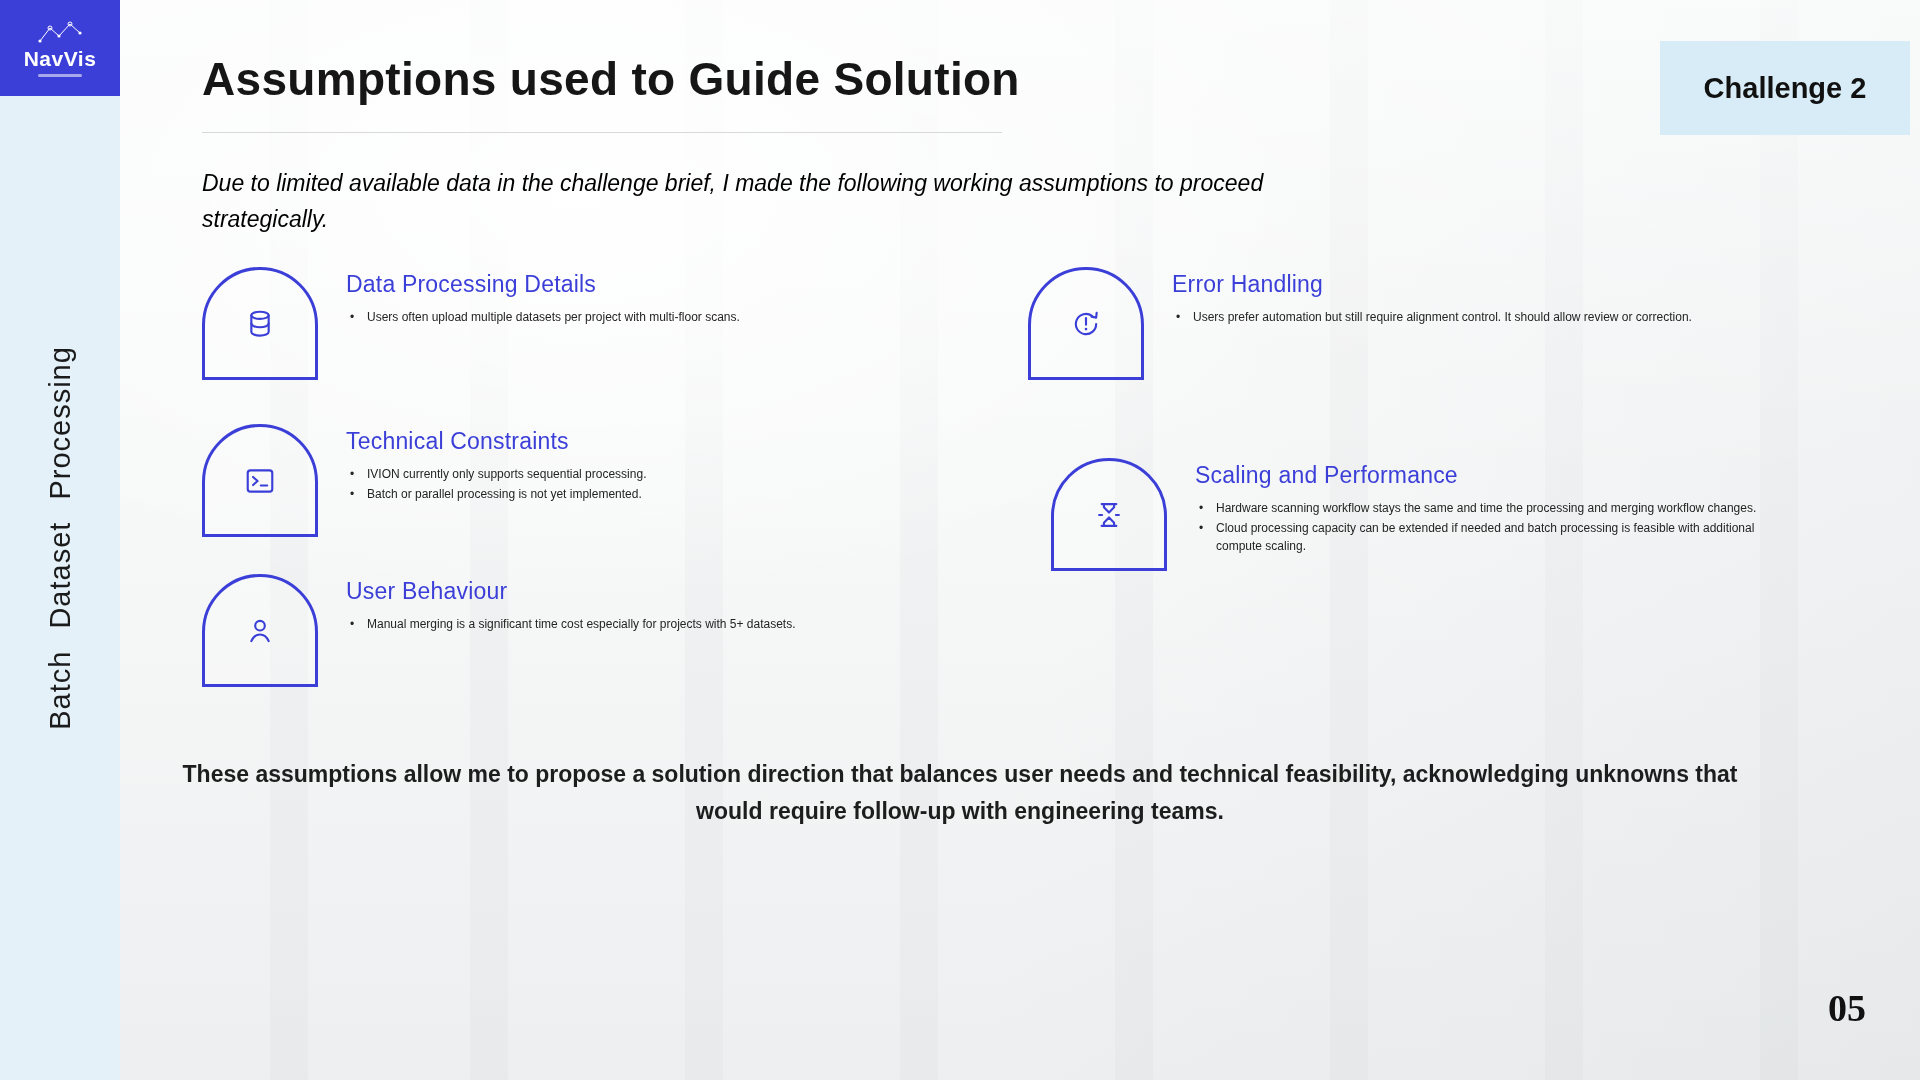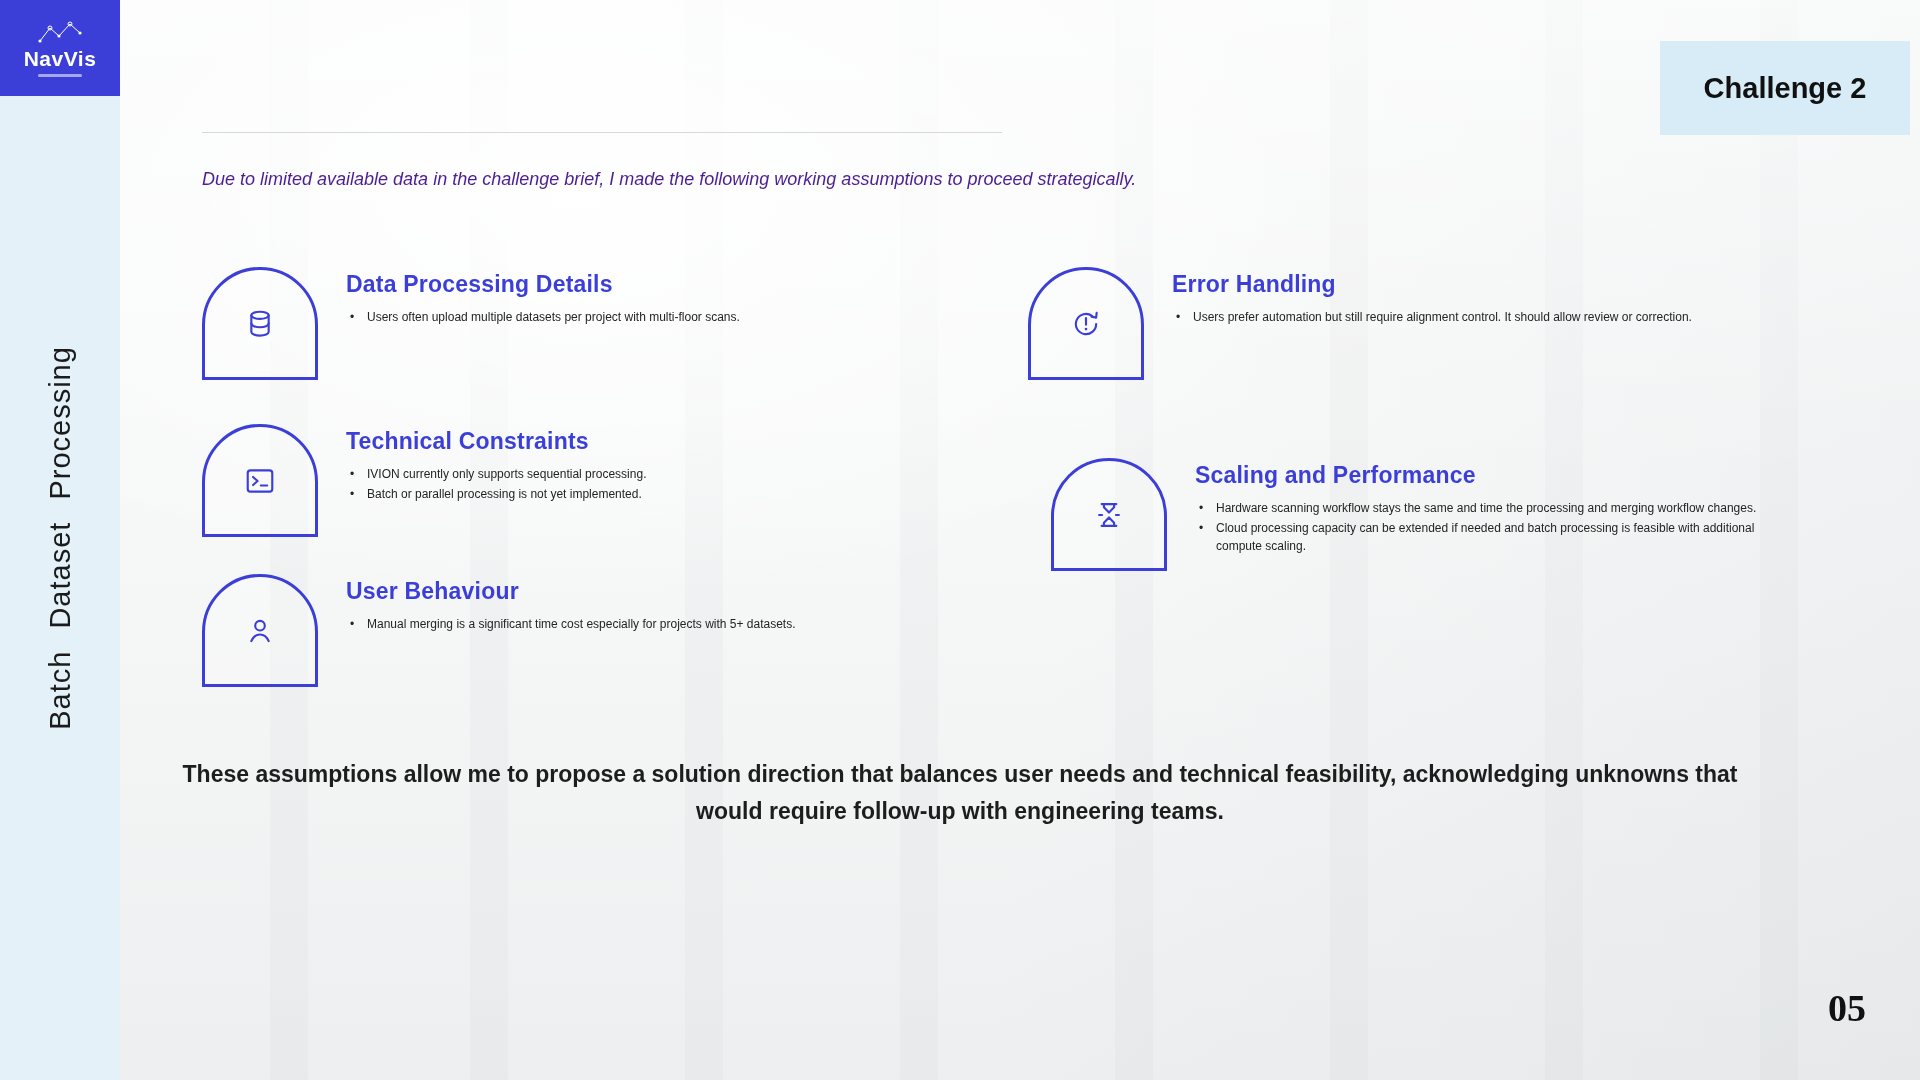--- a/index.html
+++ b/index.html
@@ -58,38 +58,38 @@
     position:absolute; left:202px; top:52px;
     font-size:46px; font-weight:800; color:#161616; letter-spacing:0.3px;
   }
   .rule {
     position:absolute; left:202px; top:132px;
     width:800px; height:1px; background:#d8d8d8;
   }
   .intro {
     position:absolute; left:202px; top:166px;
     width:1170px;
-    font-size:18px; font-style:italic; color:#4c1d95; line-height:1.55;
+    font-size:23px; font-style:italic; color:#000000; line-height:1.55;
   }
   .item {
     position:absolute;
     display:flex; align-items:flex-start; gap:28px;
   }
   .arch {
     flex:0 0 auto;
     width:116px; height:113px;
     border:3px solid var(--accent, #3b3fd8);
     border-radius:58px 58px 0 0;
     display:flex; align-items:center; justify-content:center;
     background:rgba(255,255,255,0.25);
   }
   .arch svg { width:32px; height:32px; color:var(--accent, #3b3fd8); }
   .item-body { padding-top:4px; }
   .item-title {
-    font-size:23px; font-weight:700; color:var(--accent, #3b3fd8);
+    font-size:23px; font-weight:400; color:var(--accent, #3b3fd8);
     letter-spacing:0.2px;
   }
   .bullets { list-style:none; margin-top:11px; }
   .bullets li {
     position:relative; padding-left:21px;
     font-size:12px; color:#242424; line-height:1.48;
     margin-bottom:2px;
   }
   .bullets li::before {
     content:"•"; position:absolute; left:4px; top:0; color:#242424;
@@ -127,20 +127,21 @@
       <circle cx="44" cy="13" r="1.6" fill="#ffffff" stroke="none"></circle>
     </svg>
     <div class="logo-text">NavVis</div>
     <div class="logo-tagline"></div>
   </div>
 
   <div class="badge">
     <span>Challenge 2</span>
   </div>
 
+  <h1 class="title">Assumptions used to Guide Solution</h1>
   <div class="rule"></div>
   <p class="intro">Due to limited available data in the challenge brief, I made the following working assumptions to proceed strategically.</p>
 
   <div class="item col-left" style="left:202px; top:267px;">
     <div class="arch">
       <svg viewBox="0 0 24 24" fill="none" stroke="currentColor" stroke-width="1.6" stroke-linecap="round" stroke-linejoin="round">
         <ellipse cx="12" cy="5.5" rx="6.5" ry="2.7"></ellipse>
         <path d="M5.5 5.5v6.2c0 1.5 2.9 2.7 6.5 2.7s6.5-1.2 6.5-2.7V5.5"></path>
         <path d="M5.5 11.7v6.3c0 1.5 2.9 2.7 6.5 2.7s6.5-1.2 6.5-2.7v-6.3"></path>
       </svg>

